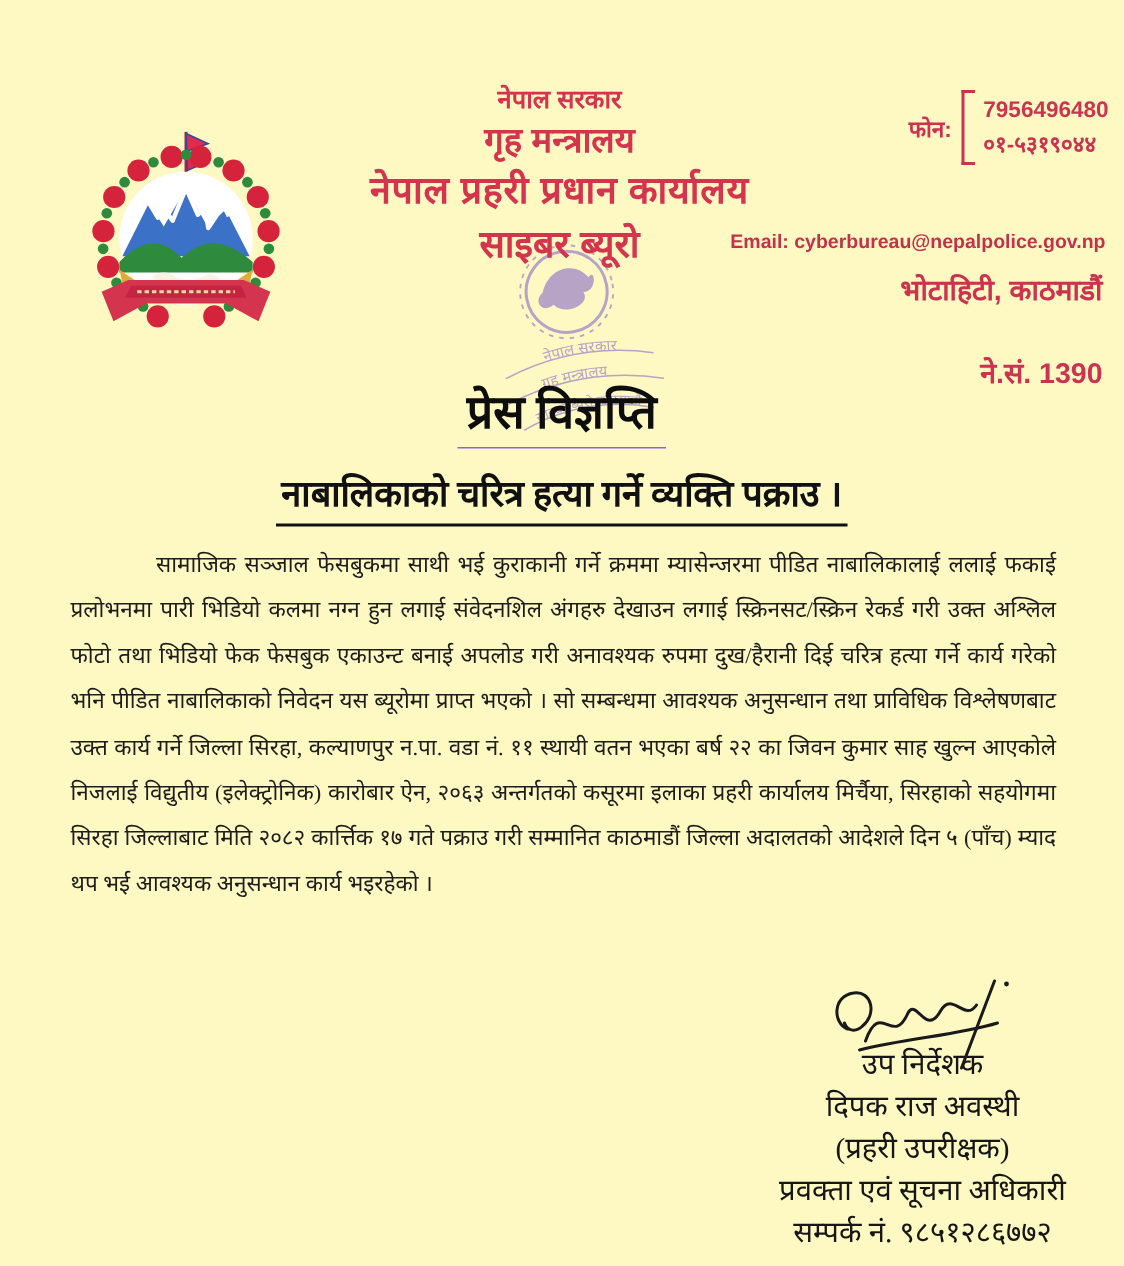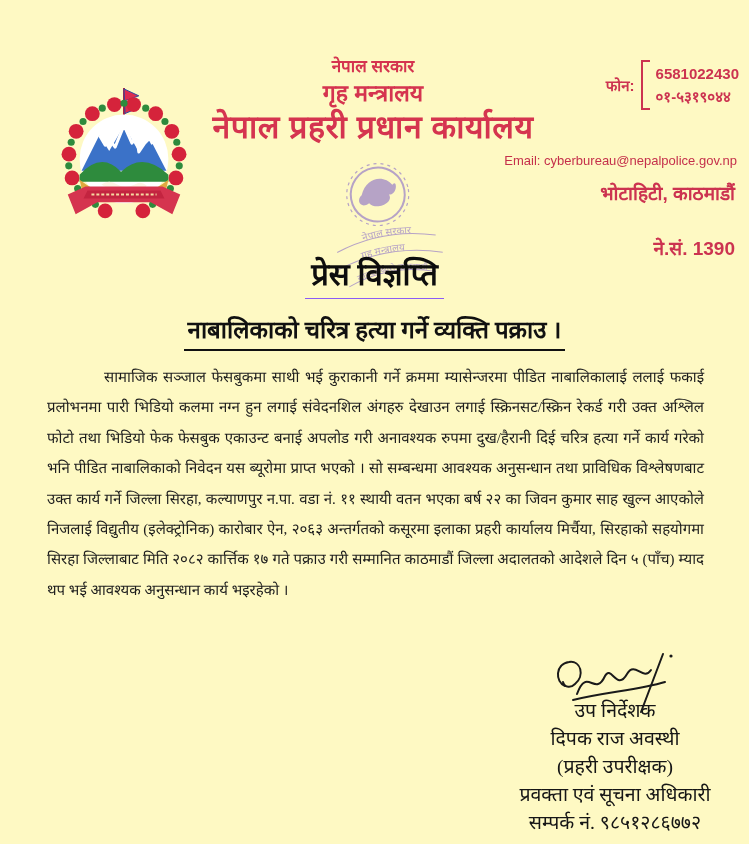--- a/index.html
+++ b/index.html
@@ -8,33 +8,33 @@
     font-family:"Liberation Serif","DejaVu Serif",serif;overflow:hidden;
   }
   
   .emblem{position:absolute;left:48px;top:82px;width:152px;height:148px;}
   .head-center{
     position:absolute;left:158px;top:56px;width:430px;text-align:center;
     color:#d5344f;font-family:"Liberation Sans","DejaVu Sans",sans-serif;font-weight:bold;
   }
   .head-gov{font-size:17px;line-height:22px;}
   .head-ministry{font-size:23px;line-height:30px;}
-  .head-office{font-size:32px;line-height:38px;letter-spacing:.5px;}
+  .head-office{font-size:25px;line-height:38px;letter-spacing:.5px;}
   .head-bureau{font-size:25px;line-height:34px;position:relative;z-index:2;}
   .phone-block{
     position:absolute;right:10px;top:60px;display:flex;align-items:center;gap:6px;
     color:#cc3350;font-weight:bold;font-size:15px;
     font-family:"Liberation Sans","DejaVu Sans",sans-serif;
     margin-left:16px;
   }
   .phone-bracket{width:7px;height:46px;border-left:2px solid #cc3350;
     border-top:2px solid #cc3350;border-bottom:2px solid #cc3350;}
   .phone-nums{display:flex;flex-direction:column;line-height:23px;text-align:left;}
   .email-line{
-    position:absolute;right:12px;top:153px;color:#c5304b;font-weight:normal;font-size:13px;
+    position:absolute;right:12px;top:153px;color:#c5304b;font-weight:bold;font-size:13px;
     font-family:"Liberation Sans","DejaVu Sans",sans-serif;z-index:2;
   }
   .right-red{
     position:absolute;right:14px;color:#cc3350;font-weight:bold;
     font-family:"Liberation Sans","DejaVu Sans",sans-serif;font-size:19px;z-index:2;
   }
   .addr-line{top:180px;text-align:right;}
   .date-line{top:208px;}
   .ref-line{top:235px;}
   
@@ -116,27 +116,28 @@
       <path d="M18,114 L36,106 L114,106 L132,114 L124,134 L102,122 L48,122 L26,134 Z" fill="#d5344f"></path>
       <path d="M38,110 L112,110 L116,118 L34,118 Z" fill="#c32440"></path>
       <path d="M42,114 h66" stroke="#f6d9a0" stroke-width="2" stroke-dasharray="3,2"></path>
     </svg>
   </div>
 
   <div class="head-center">
     <div class="head-gov">नेपाल सरकार</div>
     <div class="head-ministry">गृह मन्त्रालय</div>
     <div class="head-office">नेपाल प्रहरी प्रधान कार्यालय</div>
+    <div class="head-bureau">साइबर ब्यूरो</div>
   </div>
 
   <div class="phone-block">
     <span>फोन:</span>
     <span class="phone-bracket"></span>
     <span class="phone-nums">
-      <span>6581022430</span>
+      <span>7956496480</span>
       <span>०१-५३१९०४४</span>
     </span>
   </div>
 
   <div class="email-line">Email: cyberbureau@nepalpolice.gov.np</div>
   <div class="right-red addr-line">भोटाहिटी, काठमाडौं</div>
   <div class="right-red ref-line">ने.सं. 1390</div>
 
   <div class="stamp">
     <svg viewBox="0 0 176 168" width="176" height="168">

